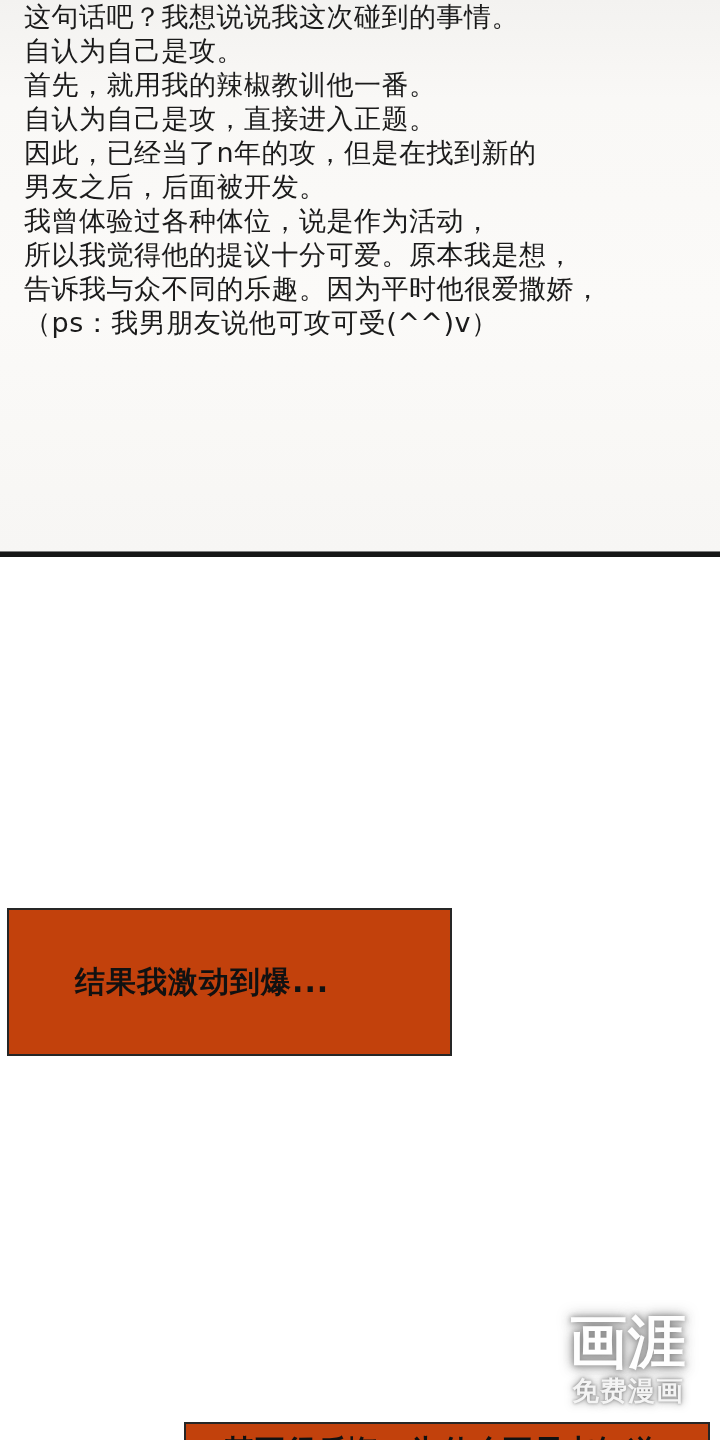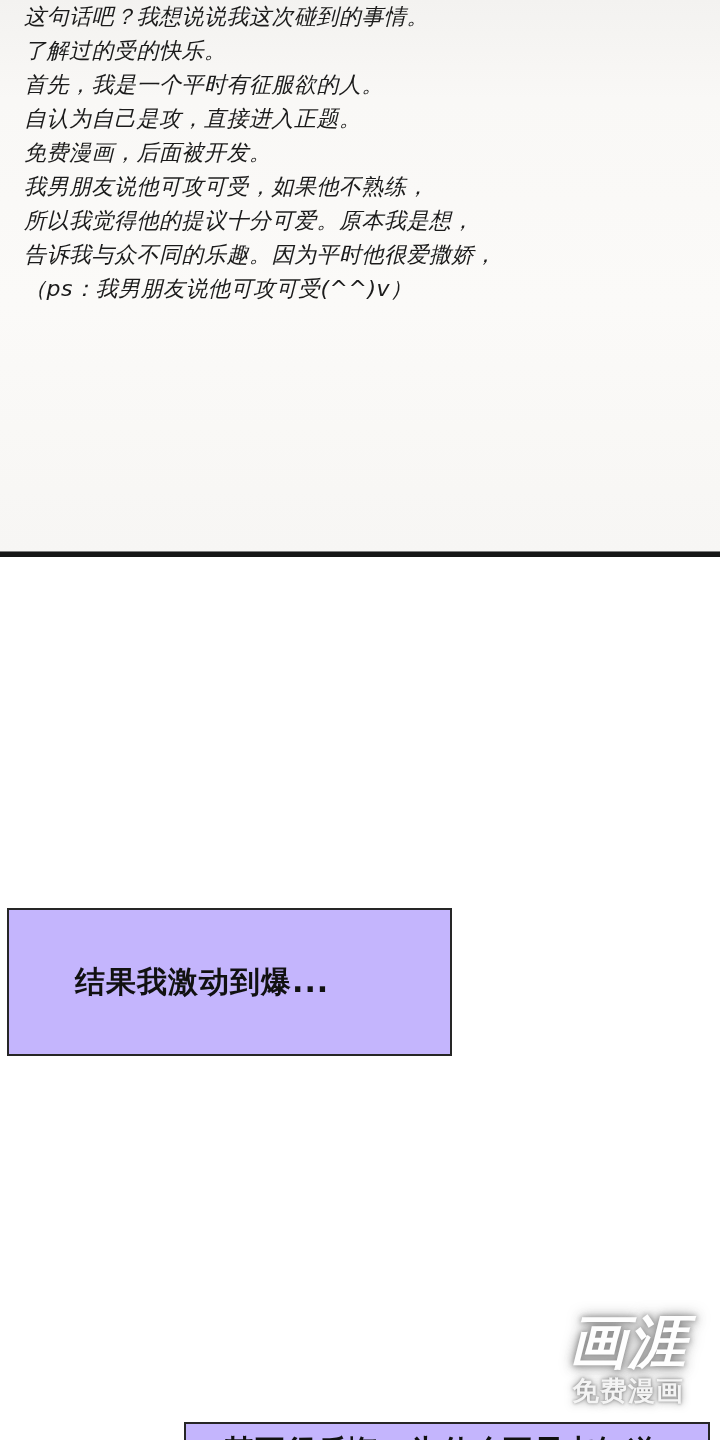--- a/index.html
+++ b/index.html
@@ -21,26 +21,25 @@
   .essay-panel {
     position: absolute;
     left: 0; top: 0;
     width: 720px;
     height: 552px;
     background: linear-gradient(180deg, #f3f2f0 0%, #f9f8f6 18%, #fbfaf8 55%, #f7f6f4 100%);
     overflow: hidden;
   }
   .essay-text {
     padding: 0 8px 0 24px;
-    font-size: 22px;
+    font-size: 27px;
     line-height: 34px;
     font-weight: 500;
     letter-spacing: 0.5px;
     color: #1b1b1b;
-    font-style: italic;
   }
   .essay-text p { margin: 0; }
   .essay-text .line { display: block; white-space: nowrap; }
   .p1 { margin-top: -3px; }
   .p2 { margin-top: 32px; }
   .p3 { margin-top: 34px; }
   .p4 { margin-top: 42px; }
   .p5 { margin-top: 24px; }
 
   
@@ -50,21 +49,21 @@
     width: 720px;
     height: 6px;
     background: #161616;
     border-top: 1px solid #7d7d7d;
     box-sizing: border-box;
   }
 
   
   .narration-box {
     position: absolute;
-    background: #c4b5fd;
+    background: #c2410c;
     border: 2px solid #262626;
     box-sizing: border-box;
   }
   .narration-box .box-text {
     font-size: 30px;
     font-weight: 600;
     letter-spacing: 1px;
     color: #111111;
     white-space: nowrap;
   }
@@ -92,21 +91,20 @@
   .wm-logo {
     font-size: 58px;
     line-height: 64px;
     font-weight: 900;
     letter-spacing: 1px;
     color: #fefefe;
     text-shadow:
       0 0 14px rgba(125,125,125,0.85),
       0 0 5px  rgba(145,145,145,0.9),
       0 2px 10px rgba(110,110,110,0.55);
-    font-style: italic;
   }
   .wm-sub {
     margin-top: 2px;
     font-size: 27px;
     line-height: 30px;
     font-weight: 700;
     letter-spacing: 1px;
     color: #f4f4f4;
     text-shadow:
       0 0 8px rgba(120,120,120,0.9),
@@ -117,29 +115,30 @@
 <body>
 
 <div class="screen">
 
   <div class="essay-panel">
     <div class="essay-text">
       <p class="p1">
         <span class="line">这句话吧？我想说说我这次碰到的事情。</span>
       </p>
       <p class="p2">
-        <span class="line">了解过的受的快乐。</span>
+        <span class="line">自认为自己是攻。</span>
       </p>
       <p class="p3">
-        <span class="line">首先，我是一个平时有征服欲的人。</span>
+        <span class="line">首先，就用我的辣椒教训他一番。</span>
         <span class="line">自认为自己是攻，直接进入正题。</span>
-        <span class="line">免费漫画，后面被开发。</span>
+        <span class="line">因此，已经当了n年的攻，但是在找到新的</span>
+        <span class="line">男友之后，后面被开发。</span>
       </p>
       <p class="p4">
-        <span class="line">我男朋友说他可攻可受，如果他不熟练，</span>
+        <span class="line">我曾体验过各种体位，说是作为活动，</span>
         <span class="line">所以我觉得他的提议十分可爱。原本我是想，</span>
         <span class="line">告诉我与众不同的乐趣。因为平时他很爱撒娇，</span>
       </p>
       <p class="p5">
         <span class="line">（ps：我男朋友说他可攻可受(^^)v）</span>
       </p>
     </div>
   </div>
 
   <div class="section-divider"></div>

